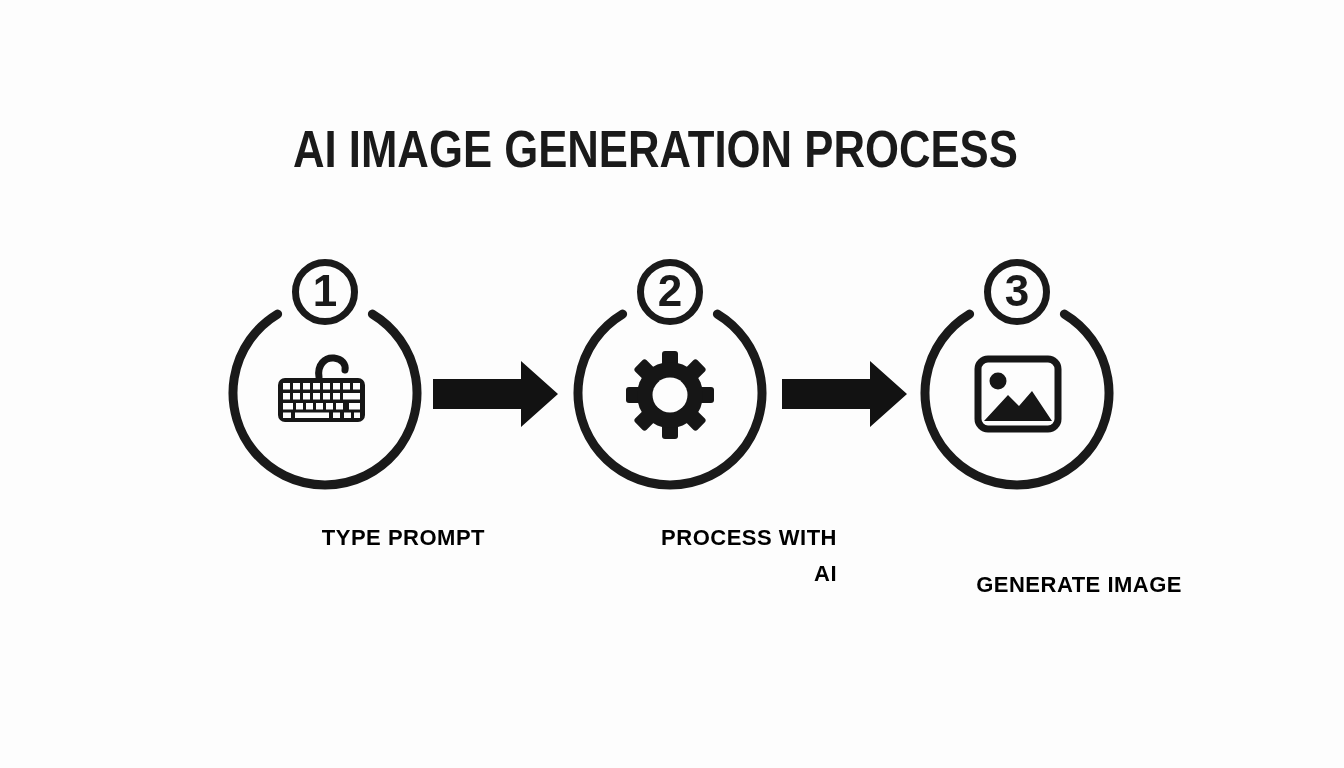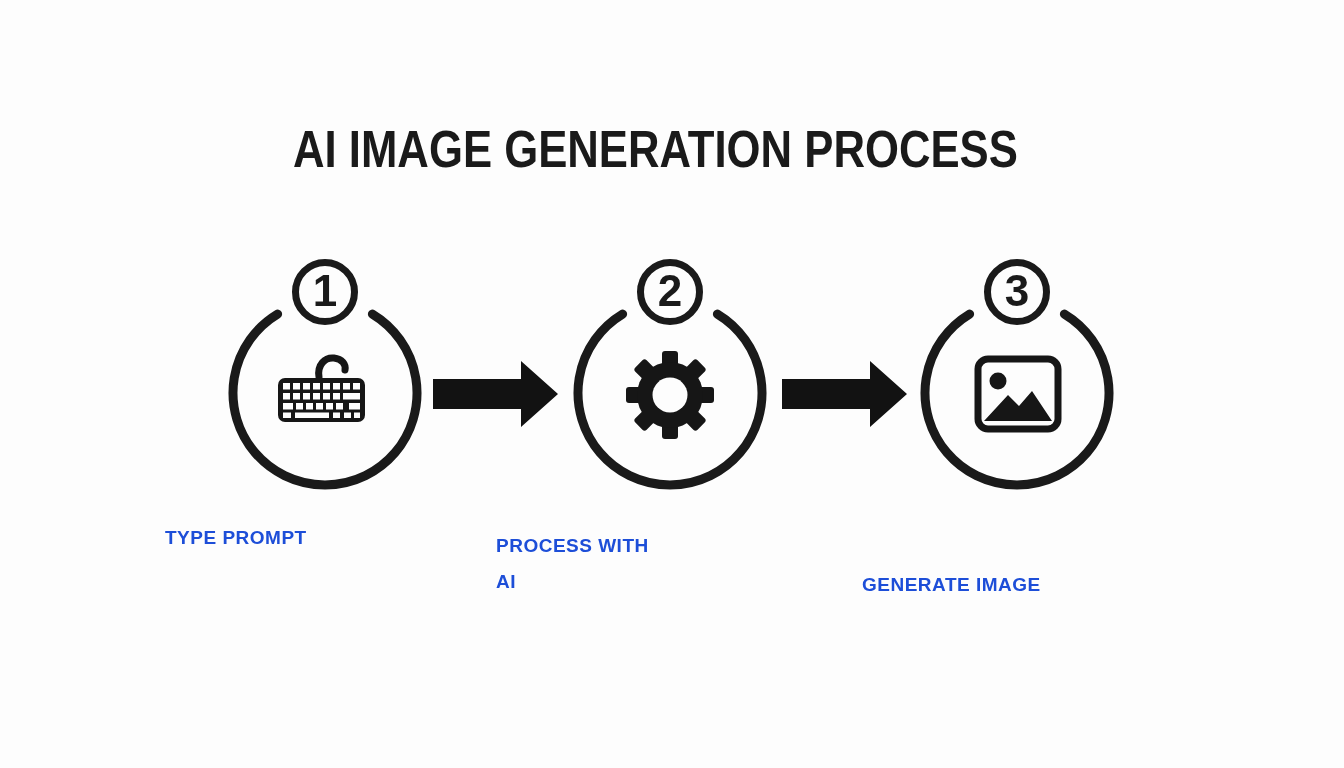--- a/index.html
+++ b/index.html
@@ -72,30 +72,30 @@
   .arrow {
     position: absolute;
     top: 360px;
   }
   .arrow-1 { left: 433px; }
   .arrow-2 { left: 782px; }
   .step-label {
     position: absolute;
     top: 520px;
     width: 320px;
-    text-align: left;
-    font-size: 19px;
+    text-align: right;
+    font-size: 22px;
     line-height: 36px;
     font-weight: 700;
     letter-spacing: 0.5px;
-    color: #1d4ed8;
+    color: #000000;
     white-space: pre-line;
   }
   .label-1 { left: 165px; }
-  .label-2 { left: 496px; margin-top: 8px; }
+  .label-2 { left: 517px; }
   .label-3 { left: 862px; margin-top: 47px; }
 </style>
 </head>
 <body>
 
 <div class="stage">
 
   <div class="title-wrap">
     <div class="title">AI IMAGE GENERATION PROCESS</div>
   </div>

